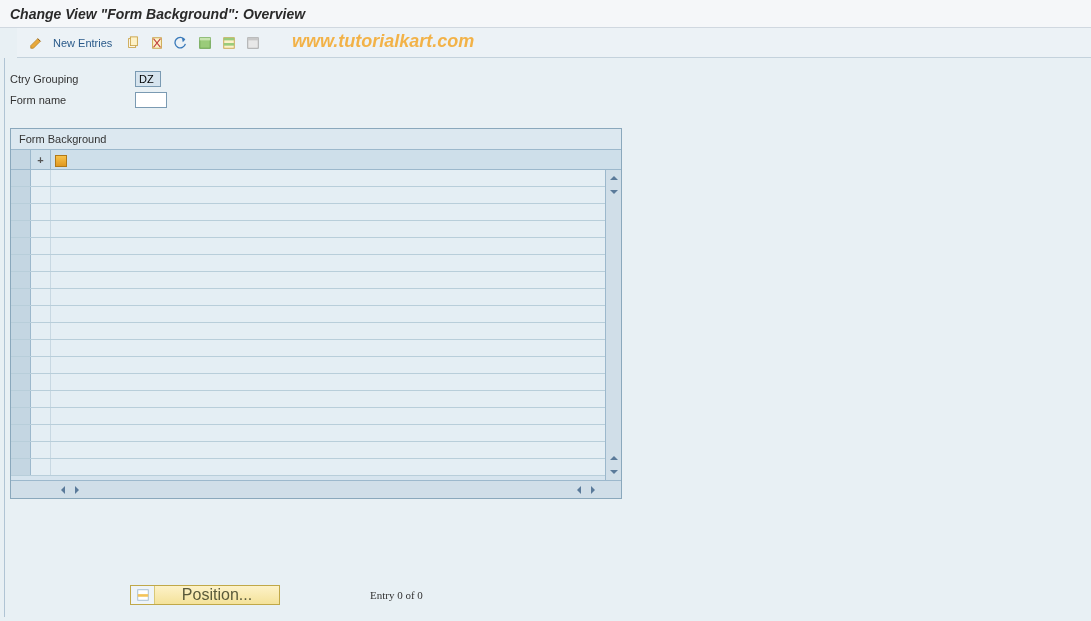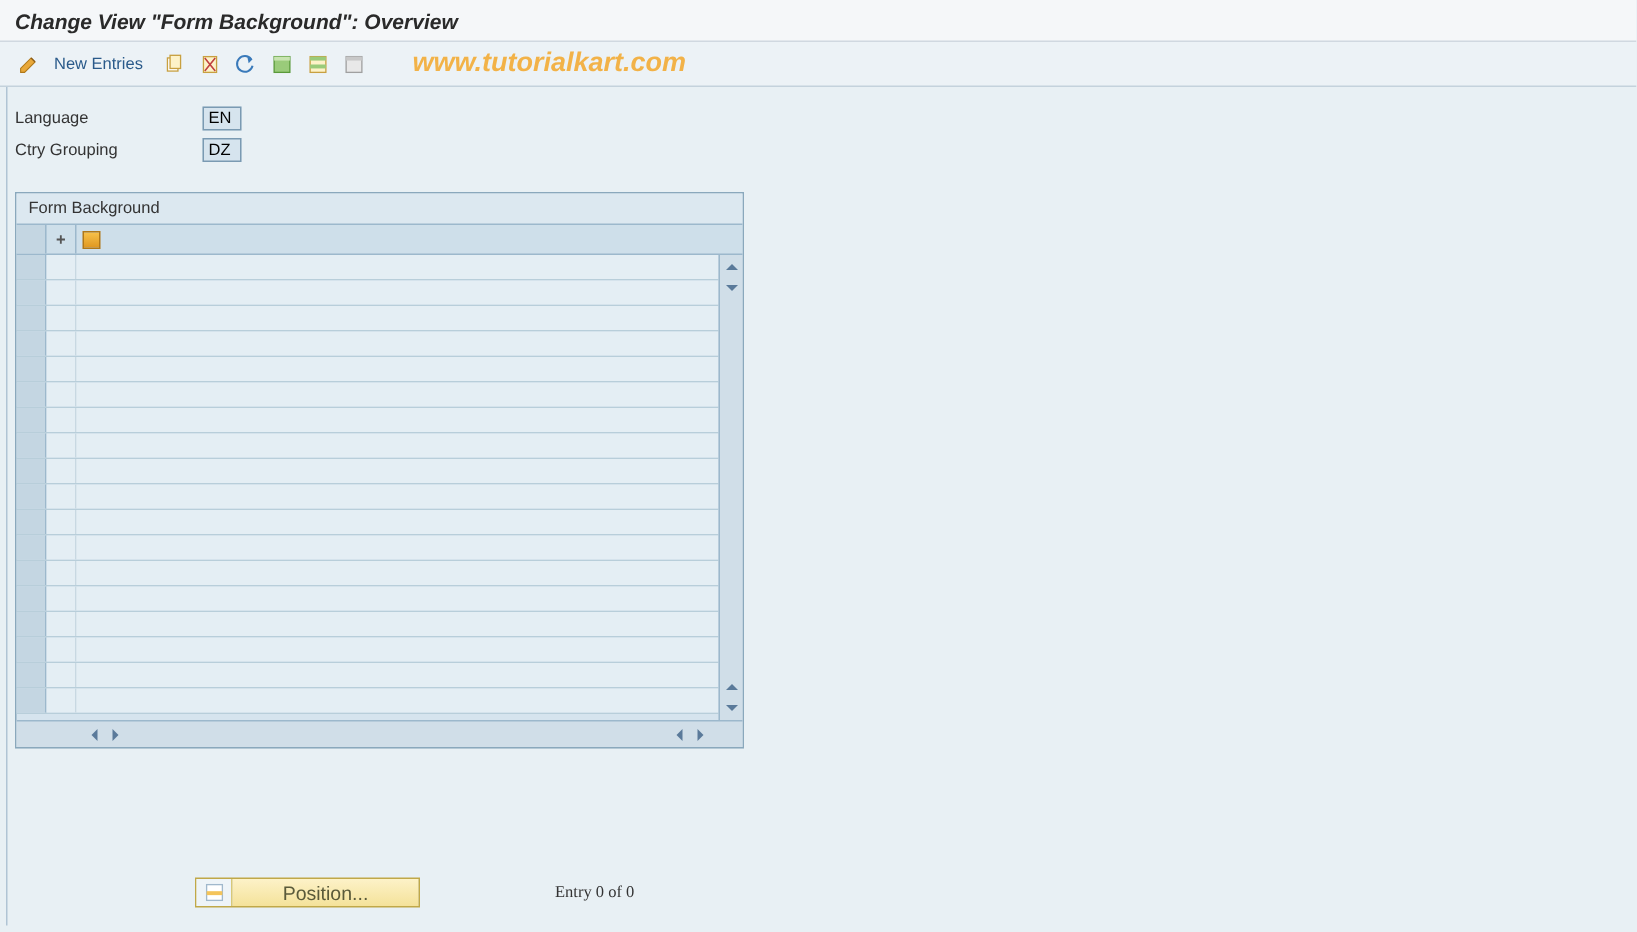--- a/index.html
+++ b/index.html
@@ -26,20 +26,21 @@
     }
     .toolbar {
       background: #ecf2f6;
       border-bottom: 1px solid #c4d2dc;
       padding: 6px 10px;
       display: flex;
       align-items: center;
       gap: 6px;
       height: 30px;
       position: relative;
+      margin-left: 17px;
     }
     .toolbar-btn {
       display: inline-flex;
       align-items: center;
       justify-content: center;
       width: 18px;
       height: 18px;
       cursor: pointer;
     }
     .toolbar-text-btn {
@@ -83,21 +84,21 @@
       height: 16px;
       width: 26px;
       text-align: left;
       color: #000;
     }
     .field-input.ro {
       background: #d6e4ee;
     }
     .table-panel {
       margin: 8px 10px 0 10px;
-      width: 486px;
+      width: 612px;
       border: 1px solid #8aa8bc;
       background: #d6e4ee;
     }
     .table-title {
       padding: 4px 8px;
       font-size: 11px;
       color: #333;
       border-bottom: 1px solid #9cb8cc;
       background: #dce8f0;
     }
@@ -184,21 +185,21 @@
       display: flex;
       align-items: center;
       justify-content: center;
       border-right: 1px solid #d8c878;
       height: 100%;
       background: #eef4f8;
     }
     .position-btn .pos-label {
       flex: 1;
       text-align: center;
-      font-size: 13px;
+      font-size: 16px;
       color: #5a5a3a;
     }
     .entry-label { font-size: 11px; color: #333; font-family: Liberation Serif, serif; }
     .content-border {
       position: absolute;
       left: 4px;
       top: 58px;
       bottom: 4px;
       right: 0;
       border-left: 1px solid #b0c4d4;
@@ -256,26 +257,26 @@
         <rect x="2" y="2" width="12" height="3" fill="#c8c8c8"></rect>
       </svg>
   </span>
   <span class="watermark">www.tutorialkart.com</span>
 </div>
 
 <div class="content-border"></div>
 
 <div class="form-fields">
   <div class="field-row">
-    <span class="field-label">Language</span>
-    <input class="field-input ro" readonly="" value="EN" style="">
+    <span class="field-label">Ctry Grouping</span>
+    <input class="field-input ro" readonly="" value="DZ" style="">
   </div>
   <div class="field-row">
-    <span class="field-label">Ctry Grouping</span>
-    <input class="field-input ro" readonly="" value="DZ" style="">
+    <span class="field-label">Form name</span>
+    <input class="field-input" style="width: 32px;" value="">
   </div>
 </div>
 
 <div class="table-panel">
   <div class="table-title">Form Background</div>
   <div class="table-wrap">
     <div class="table-header">
       <div class="th-sel"></div>
       <div class="th-plus">+</div>
       <div class="th-cfg"><span class="config-icon"></span></div>

